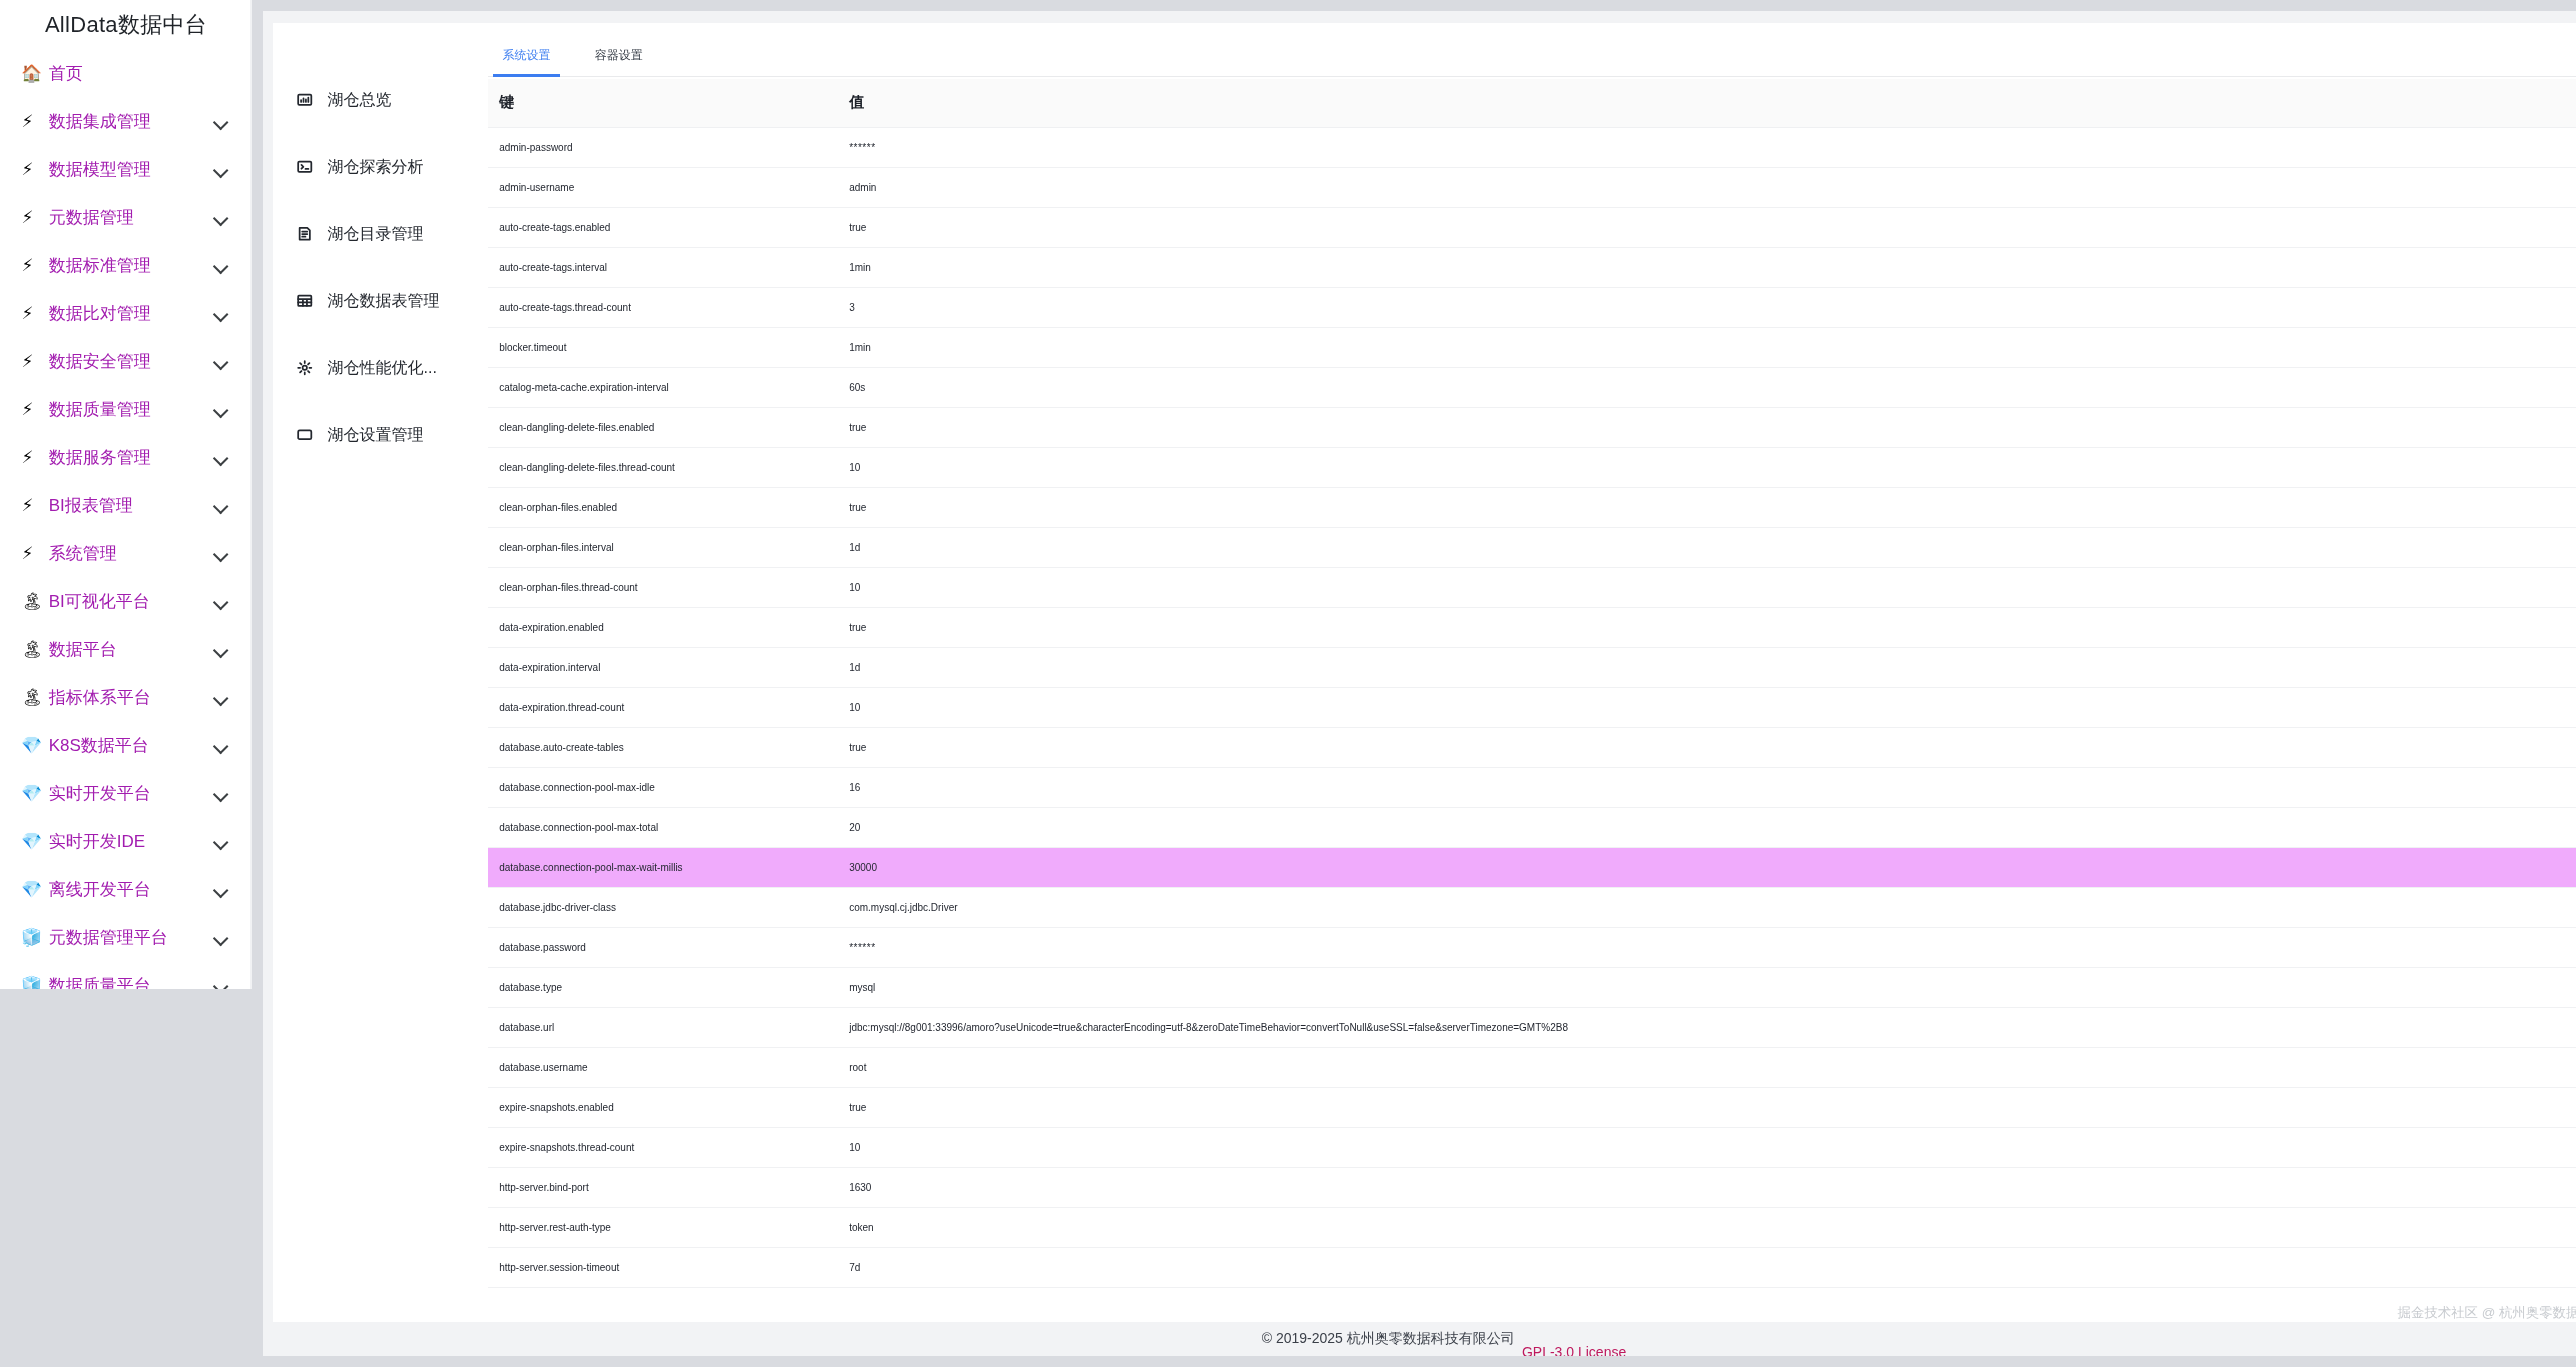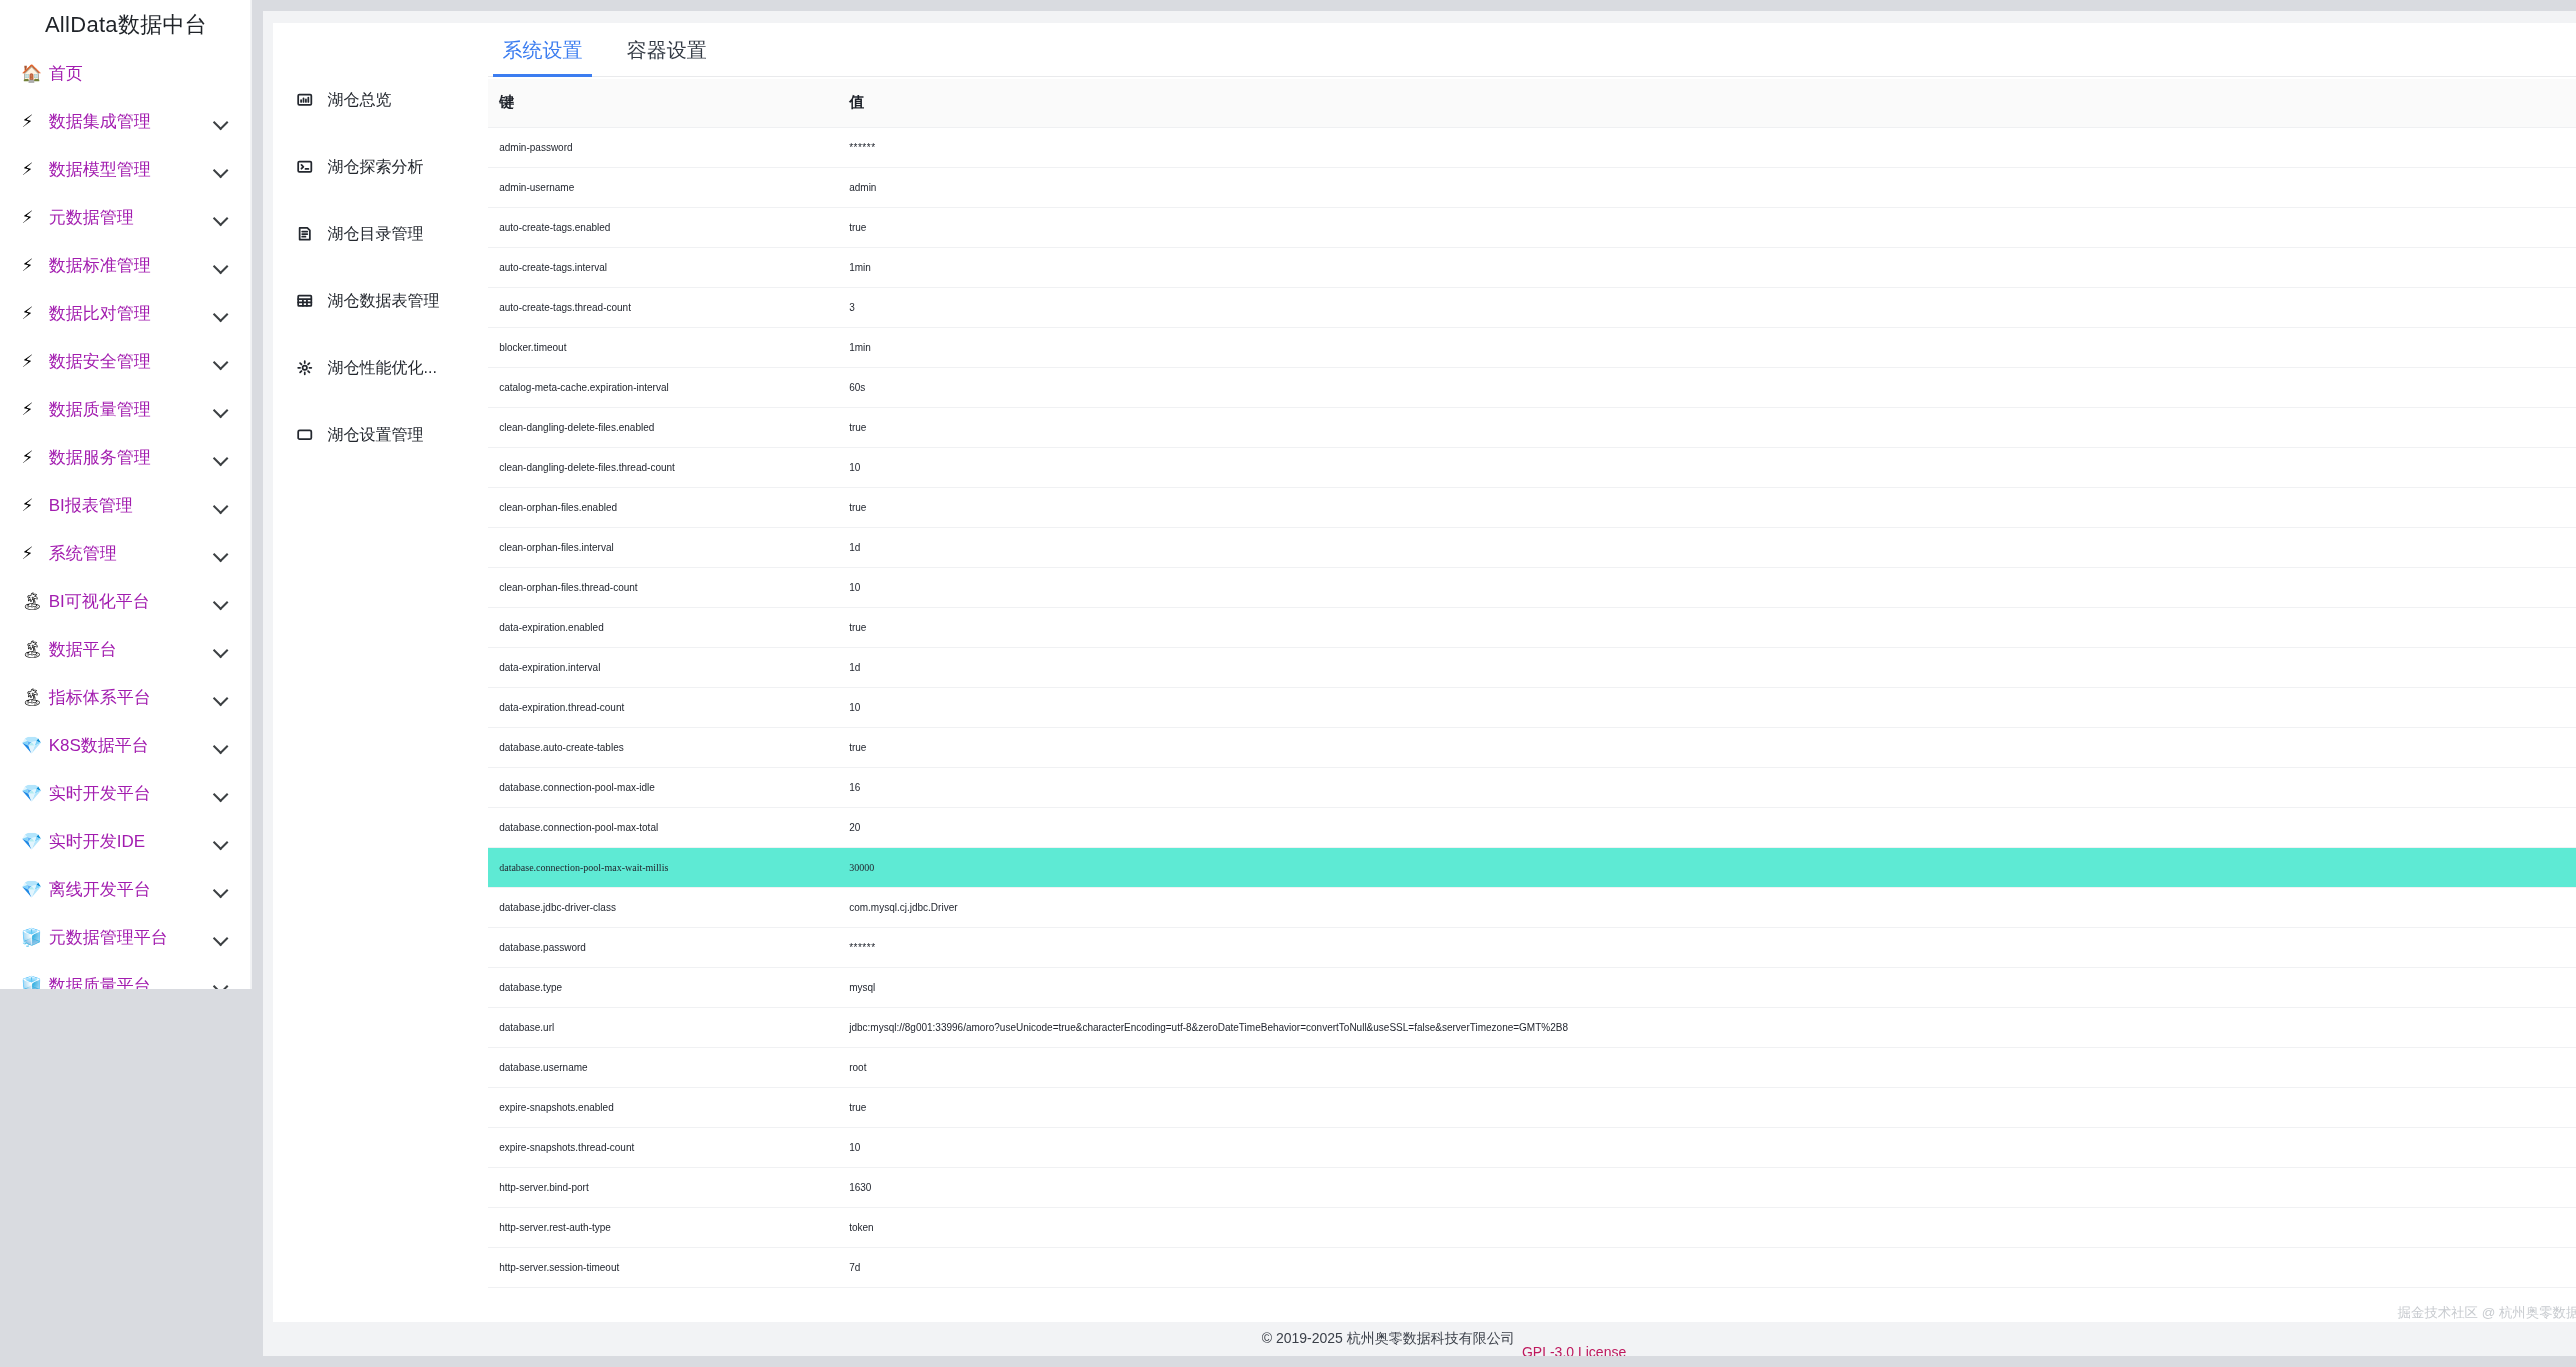--- a/index.html
+++ b/index.html
@@ -105,21 +105,21 @@
     padding-left: 9.3px;
     overflow: hidden;
   }
   #tabs {
     height: 54px;
     display: flex; align-items: flex-end;
     border-bottom: 1.5px solid #e9eaec;
     padding-left: 9.3px;
   }
   .tab {
-    font-size: 20px; color: #333a44;
+    font-size: 12px; color: #333a44;
     padding: 0 5.2px 11.3px 5.2px;
     margin-right: 34px;
     position: relative; cursor: pointer;
     white-space: nowrap;
   }
   .tab.active { color: #3c7df0; }
   .tab.active::after {
     content:""; position:absolute; left:-4.1px; right:-4.1px; bottom:-1.5px;
     height: 3.6px; background: #3c7df0;
   }
@@ -137,21 +137,21 @@
   }
   thead th.col-k { width: 350px; }
   tbody td {
     height: 40px;
     font-size: 10px; color: #232730;
     padding: 0 0 0 11.3px;
     border-bottom: 1px solid #f0f1f3;
     white-space: nowrap;
     overflow: hidden;
   }
-  tbody tr.hover td { background: #5eead4; font-family: Liberation Serif, serif; }
+  tbody tr.hover td { background: #f0abfc; }
   tbody td.mask { letter-spacing: 0.5px; }
 
   
   #footer {
     position: absolute; left: 0; right: 0; bottom: 0;
     height: 34px;
     background: #f2f3f5;
     display: flex; align-items: center; justify-content: center;
     font-size: 14px; color: #3a3f48;
   }

